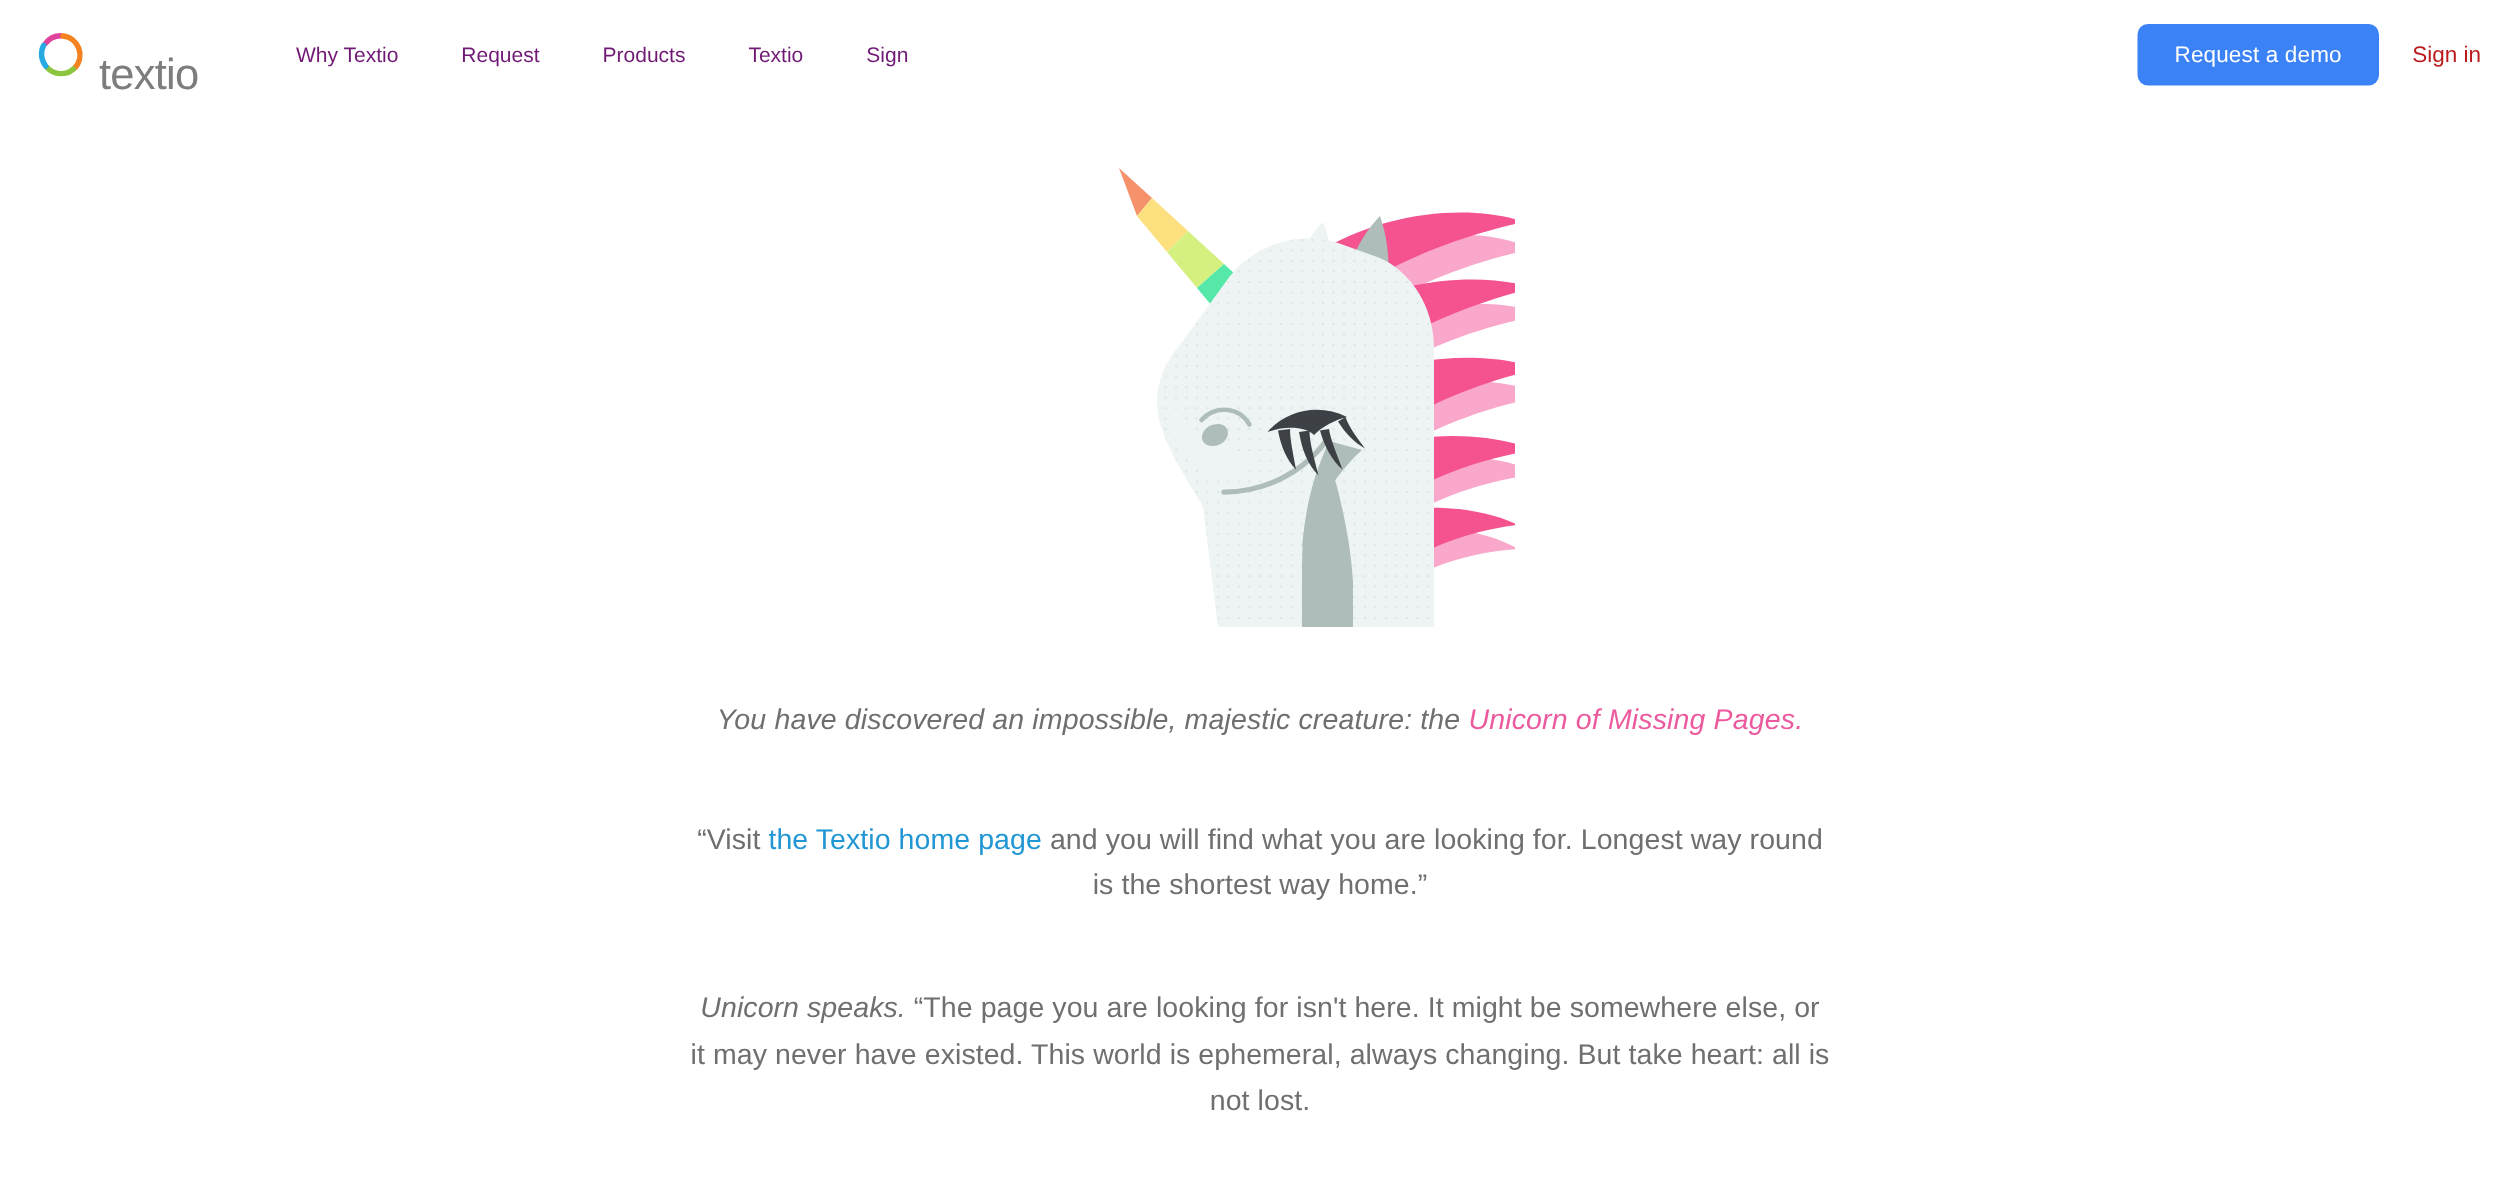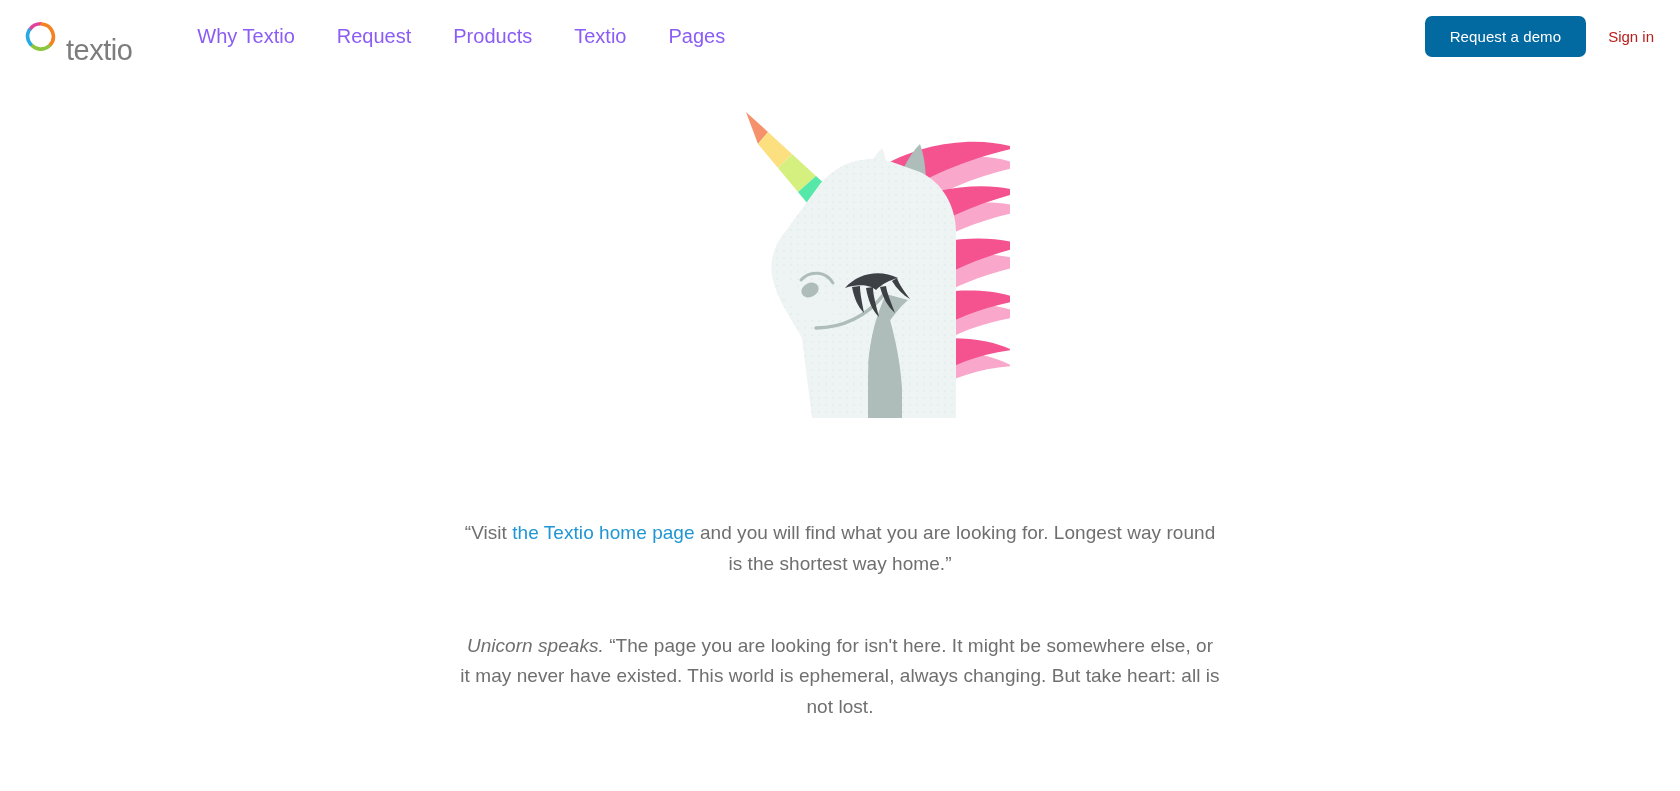--- a/index.html
+++ b/index.html
@@ -42,36 +42,36 @@
     position: relative;
     top: 14px;
   }
 
   .main-nav {
     display: flex;
     align-items: center;
     gap: 0;
   }
   .nav-link {
-    font-size: 20px;
-    color: #8b5cf6;
+    font-size: 14px;
+    color: #701a75;
     text-decoration: none;
     padding: 8px 21px;
     white-space: nowrap;
     cursor: pointer;
   }
 
   .header-right {
     margin-left: auto;
     display: flex;
     align-items: center;
     gap: 18px;
   }
   .btn-demo {
-    background: #0369a1;
+    background: #3b82f6;
     color: #ffffff;
     border: none;
     border-radius: 7px;
     font-family: "Liberation Sans", sans-serif;
     font-size: 15px;
     padding: 13px 25px;
     cursor: pointer;
     letter-spacing: 0.1px;
     line-height: 1;
   }
@@ -149,21 +149,21 @@
       </svg>
     </span>
     <span class="brand-word">textio</span>
   </a>
 
   <nav class="main-nav">
     <a class="nav-link" href="#">Why Textio</a>
     <a class="nav-link" href="#">Request</a>
     <a class="nav-link" href="#">Products</a>
     <a class="nav-link" href="#">Textio</a>
-    <a class="nav-link" href="#">Pages</a>
+    <a class="nav-link" href="#">Sign</a>
   </nav>
 
   <div class="header-right">
     <button class="btn-demo">Request a demo</button>
     <a class="signin-link" href="#">Sign in</a>
   </div>
 
 </header>
 
 <main class="page-main">
@@ -236,20 +236,23 @@
         <path d="M182 199 C184 210 188 219 194 225 C192 214 190 205 190 198 Z" fill="#3d4145"></path>
         <path d="M196 200 C198 212 202 222 209 229 C206 217 203 207 203 199 Z" fill="#3d4145"></path>
         <path d="M210 199 C213 210 218 219 225 225 C221 214 217 205 216 198 Z" fill="#3d4145"></path>
         <path d="M222 193 C227 201 233 207 240 211 C234 203 229 196 227 190 Z" fill="#3d4145"></path>
       </g>
     </svg>
   </div>
 
   <div class="copy-block">
 
+    <p class="lede">
+      <span>You have discovered an impossible, majestic creature: the </span><span class="accent">Unicorn of Missing Pages.</span>
+    </p>
 
     <p class="para">
       <span>“Visit </span><a class="link" href="#">the Textio home page</a><span> and you will find what you are looking for. Longest way round is the shortest way home.”</span>
     </p>
 
     <p class="para">
       <em>Unicorn speaks.</em><span> “The page you are looking for isn't here. It might be somewhere else, or it may never have existed. This world is ephemeral, always changing. But take heart: all is not lost.</span>
     </p>
 
   </div>

